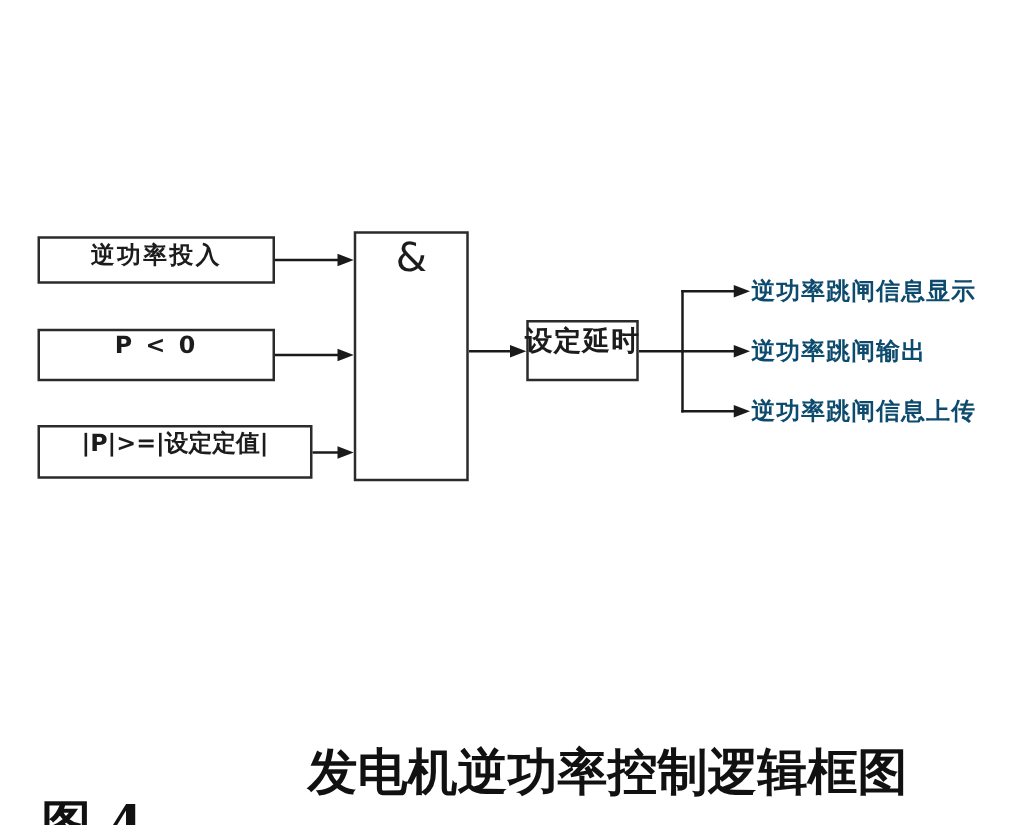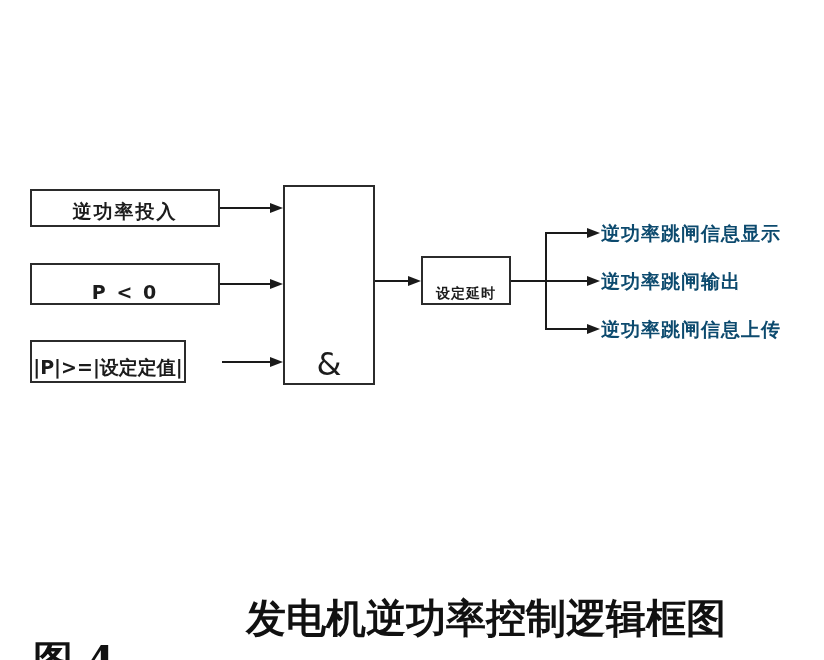--- a/index.html
+++ b/index.html
@@ -13,34 +13,34 @@
     width: 824px;
     height: 660px;
     background: #ffffff;
     overflow: hidden;
   }
   .box {
     position: absolute;
     border: 2px solid #2b2b2b;
     background: #ffffff;
     display: flex;
-    align-items: flex-end;
+    align-items: flex-start;
     justify-content: center;
     color: #1c1c1c;
     font-size: 19px;
     font-weight: 600;
     letter-spacing: 2px;
     box-sizing: border-box;
     white-space: nowrap;
   }
   .box-input-1 { left: 30px;  top: 189px; width: 190px; height: 38px; }
   .box-input-2 { left: 30px;  top: 263px; width: 190px; height: 42px; }
-  .box-input-3 { left: 30px;  top: 340px; width: 156px; height: 43px; letter-spacing: 0; }
+  .box-input-3 { left: 30px;  top: 340px; width: 220px; height: 43px; letter-spacing: 0; }
   .box-gate    { left: 283px; top: 185px; width: 92px;  height: 200px; font-size: 32px; font-weight: 400; letter-spacing: 0; }
-  .box-delay   { left: 421px; top: 256px; width: 90px;  height: 49px; font-size: 14px; letter-spacing: 1px; }
+  .box-delay   { left: 421px; top: 256px; width: 90px;  height: 49px; font-size: 22px; letter-spacing: 1px; }
 
   .connectors {
     position: absolute;
     left: 0; top: 0;
     width: 824px; height: 660px;
     pointer-events: none;
   }
 
   .out-label {
     position: absolute;

